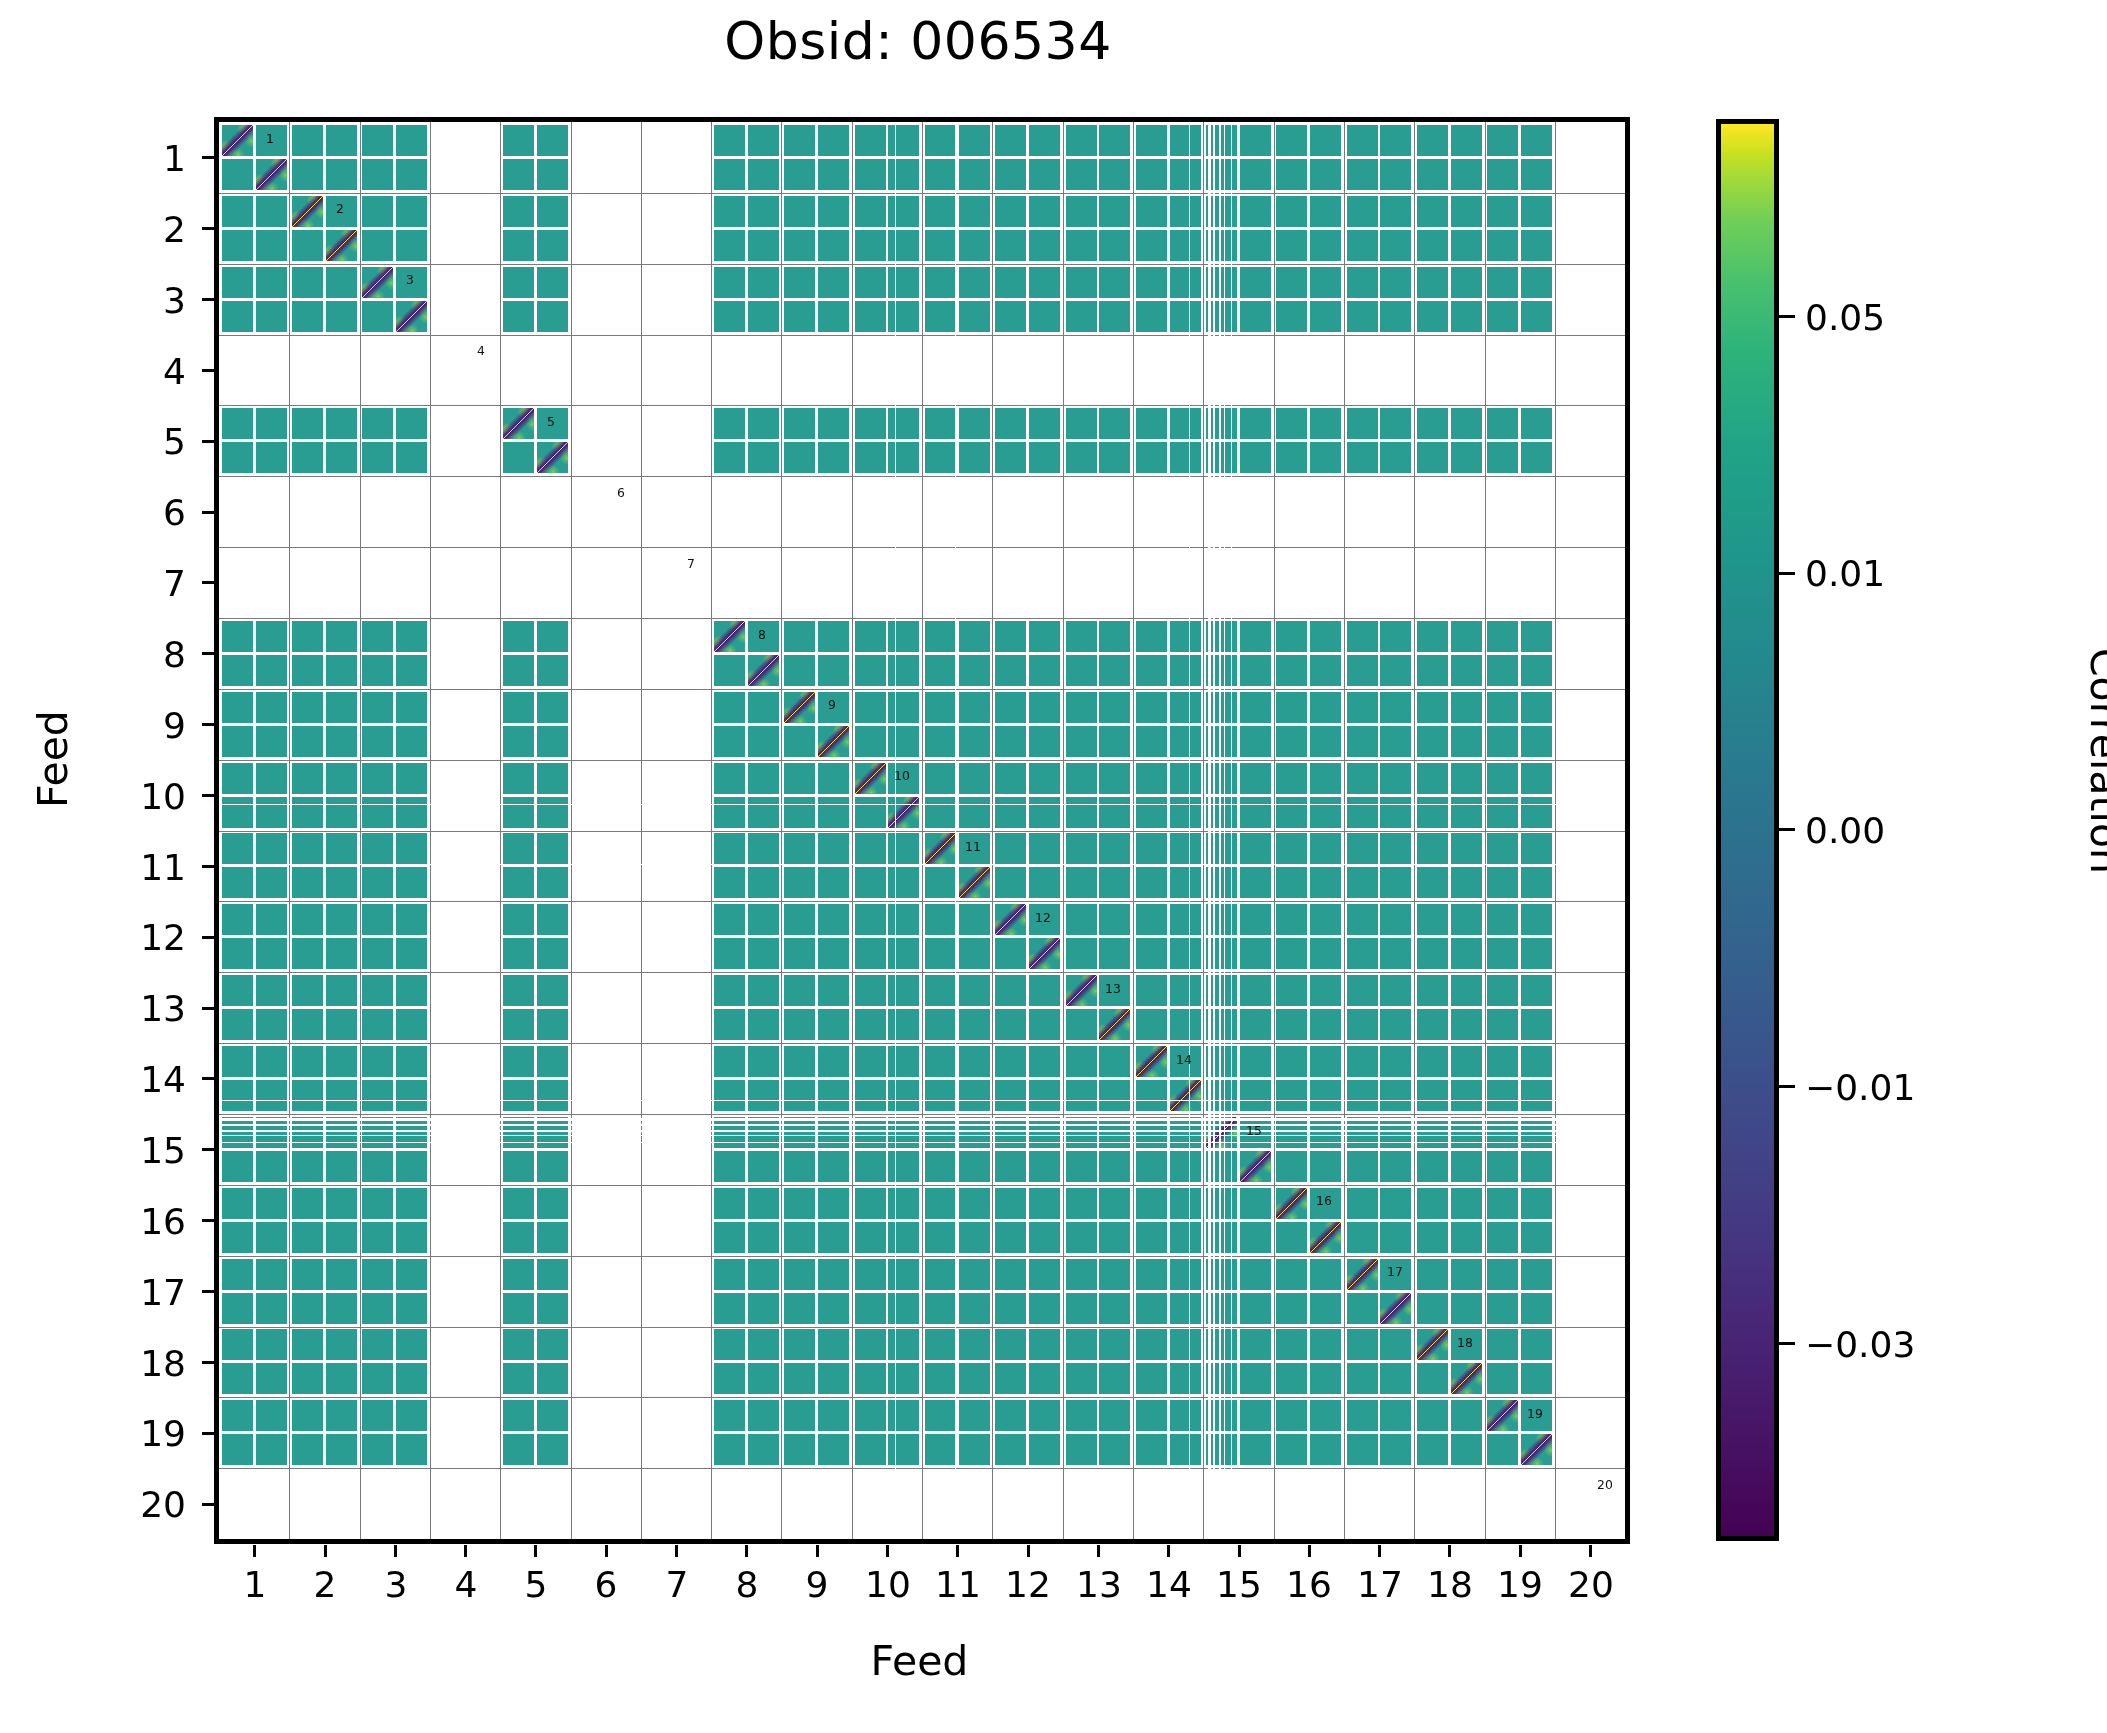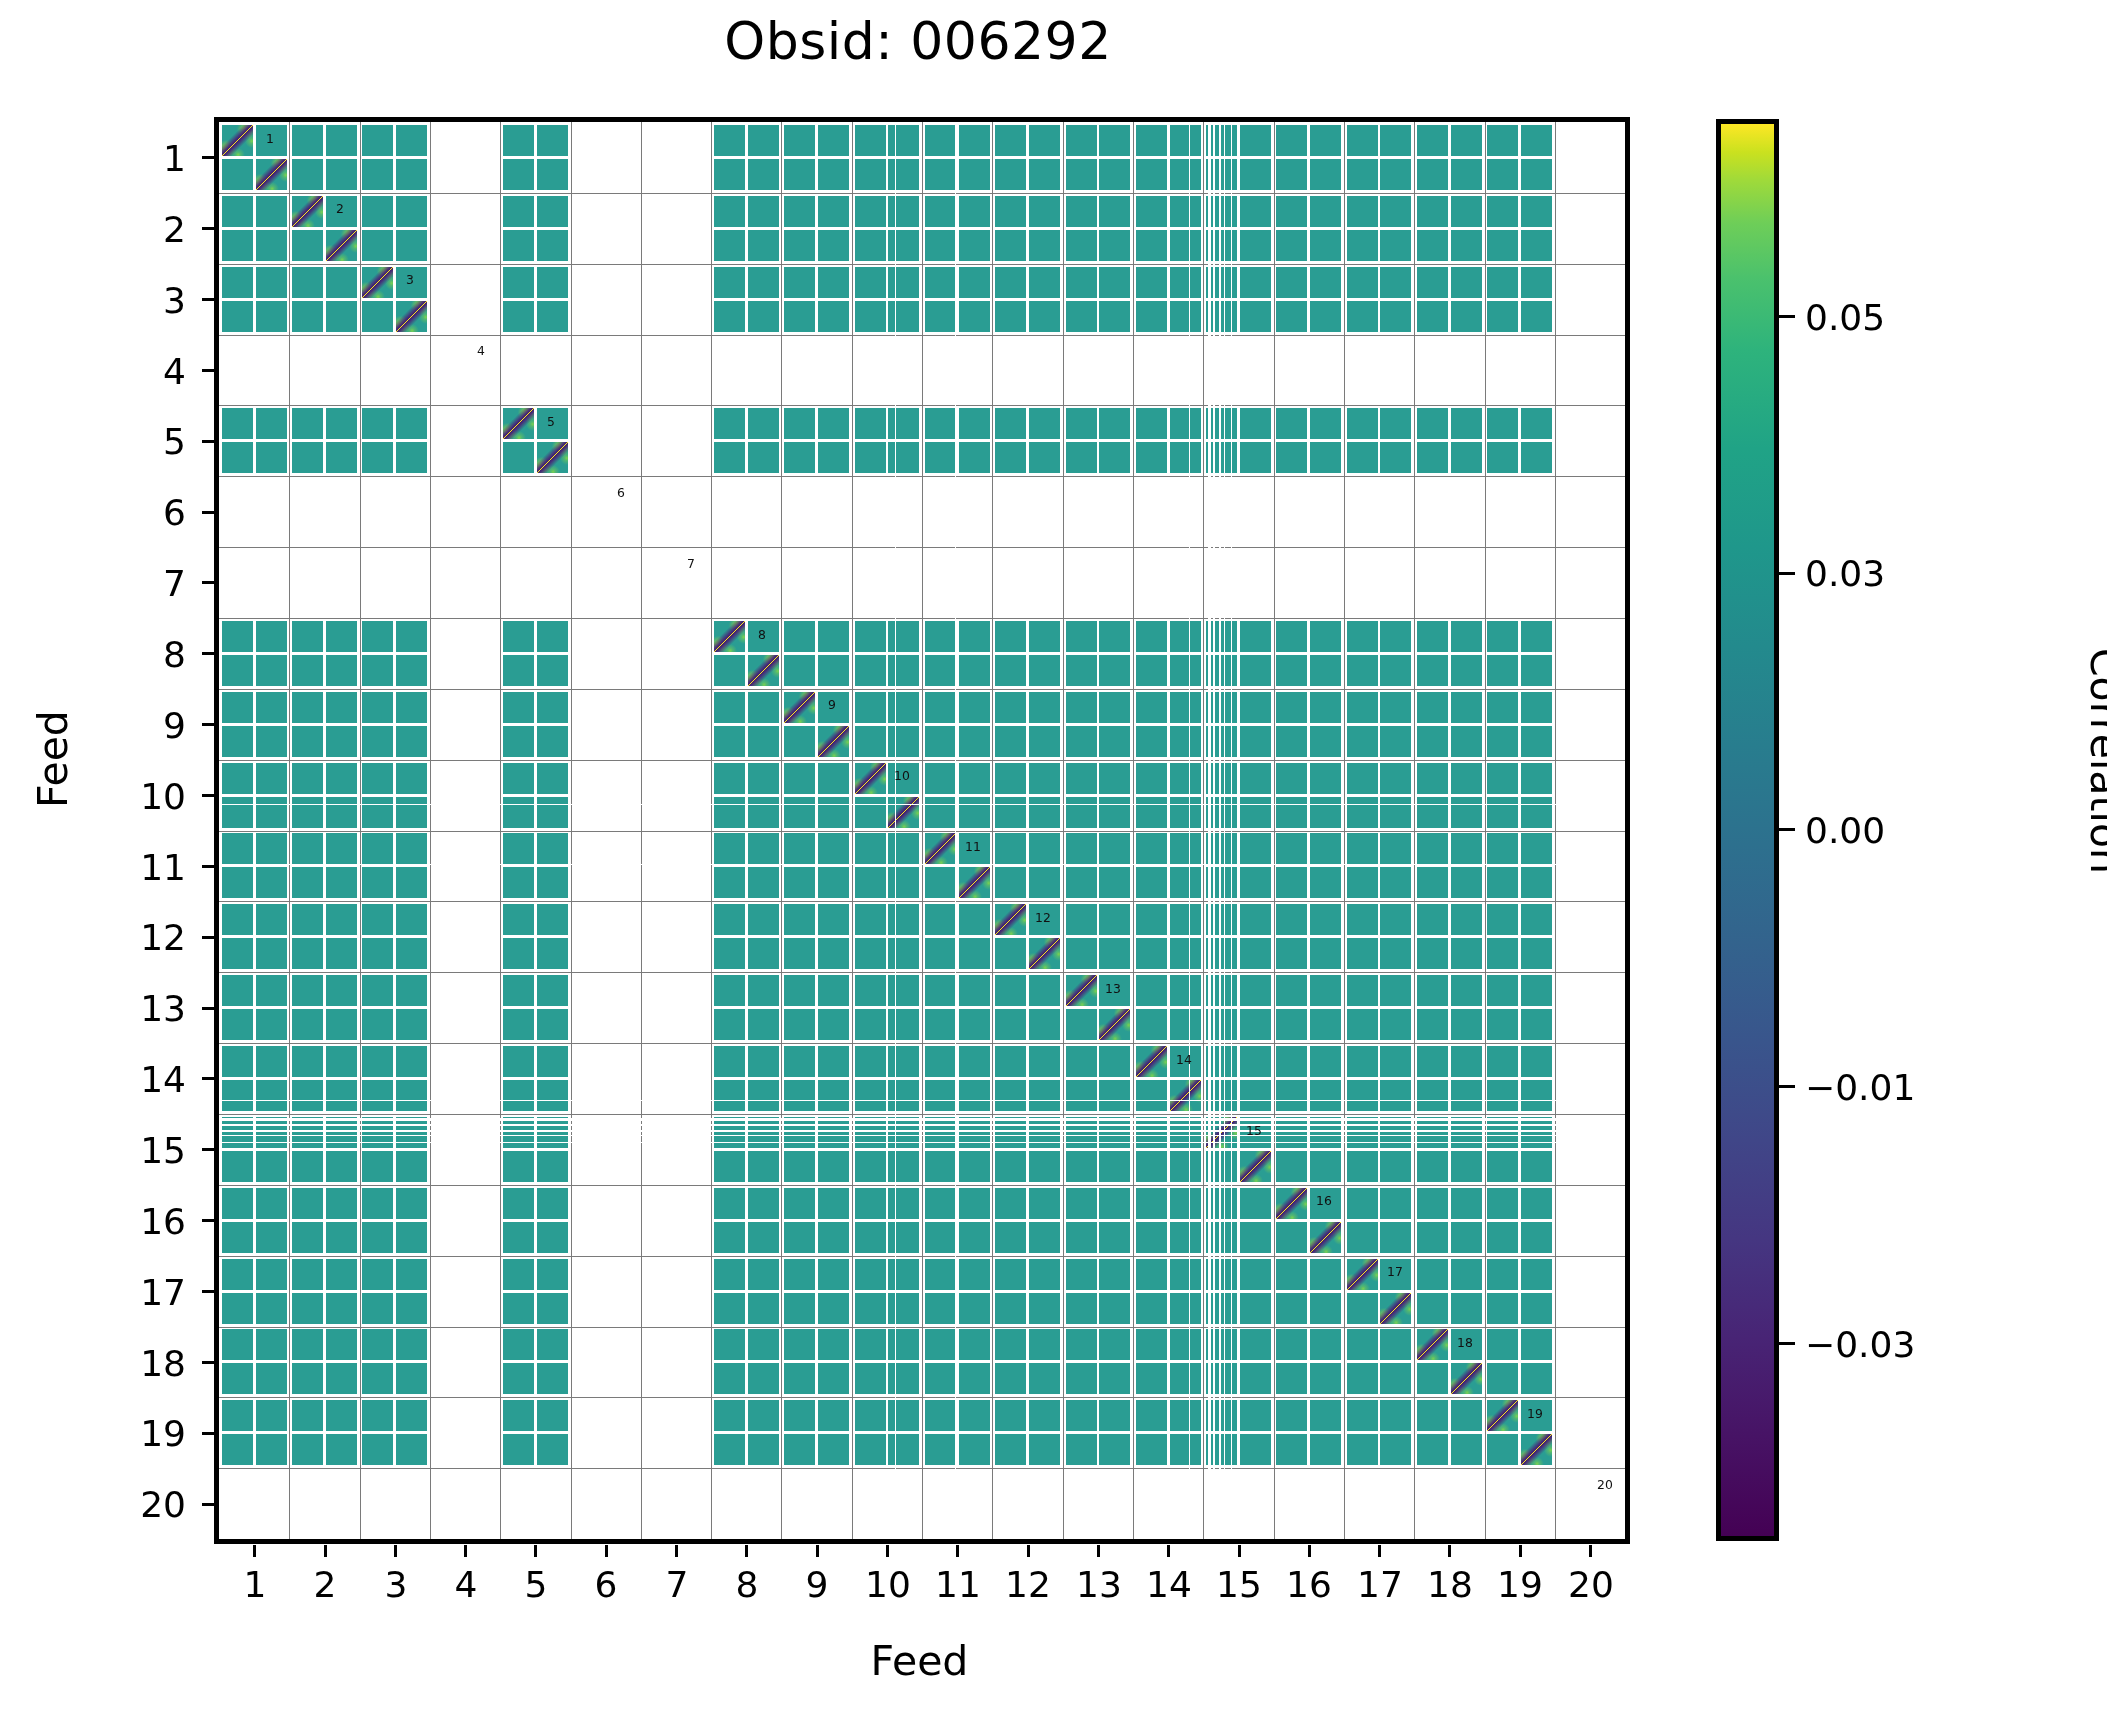--- a/index.html
+++ b/index.html
@@ -125,21 +125,21 @@
   }
   #cbar-label{
     position:absolute;left:1913px;top:737px;width:383px;
     text-align:center;font-size:41px;
     transform:rotate(90deg);transform-origin:center center;
   }
 </style>
 </head>
 <body>
 
-<div id="title">Obsid: 006292</div>
+<div id="title">Obsid: 006534</div>
 
 <div id="plot-frame">
   <div id="matrix">
       <div class="gridline-v" style="left: 70px; background: rgb(122, 122, 122);"></div>
       <div class="gridline-h" style="top: 71px; background: rgb(122, 122, 122);"></div>
       <div class="gridline-v" style="left: 141px; background: rgb(122, 122, 122);"></div>
       <div class="gridline-h" style="top: 142px; background: rgb(122, 122, 122);"></div>
       <div class="gridline-v" style="left: 211px; background: rgb(122, 122, 122);"></div>
       <div class="gridline-h" style="top: 213px; background: rgb(122, 122, 122);"></div>
       <div class="gridline-v" style="left: 281px; background: rgb(122, 122, 122);"></div>
@@ -1239,21 +1239,21 @@
 
 <div id="xlabel">Feed</div>
 
 <div id="ylabel">Feed</div>
 
 <div id="cbar-frame">
   <div id="cbar-gradient"></div>
 <div class="cbar-tick" style="top: 191px;"></div>
     <div class="cbar-lbl" style="top: 193px;">0.05</div>
     <div class="cbar-tick" style="top: 448px;"></div>
-    <div class="cbar-lbl" style="top: 449px;">0.03</div>
+    <div class="cbar-lbl" style="top: 449px;">0.01</div>
     <div class="cbar-tick" style="top: 704px;"></div>
     <div class="cbar-lbl" style="top: 706px;">0.00</div>
     <div class="cbar-tick" style="top: 961px;"></div>
     <div class="cbar-lbl" style="top: 963px;">−0.01</div>
     <div class="cbar-tick" style="top: 1218px;"></div>
     <div class="cbar-lbl" style="top: 1220px;">−0.03</div>
   </div>
 <div id="cbar-label">Correlation</div>
 
 <div class="tick-x" style="left: 253px; top: 1545px;"></div>

